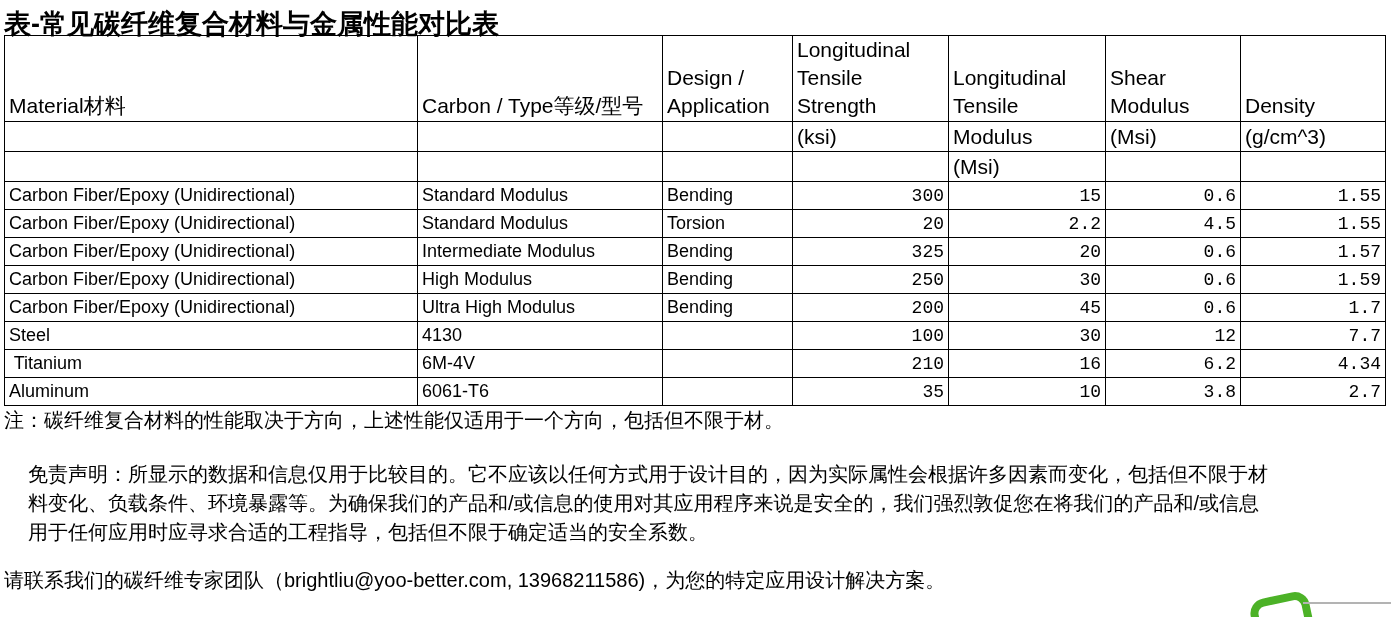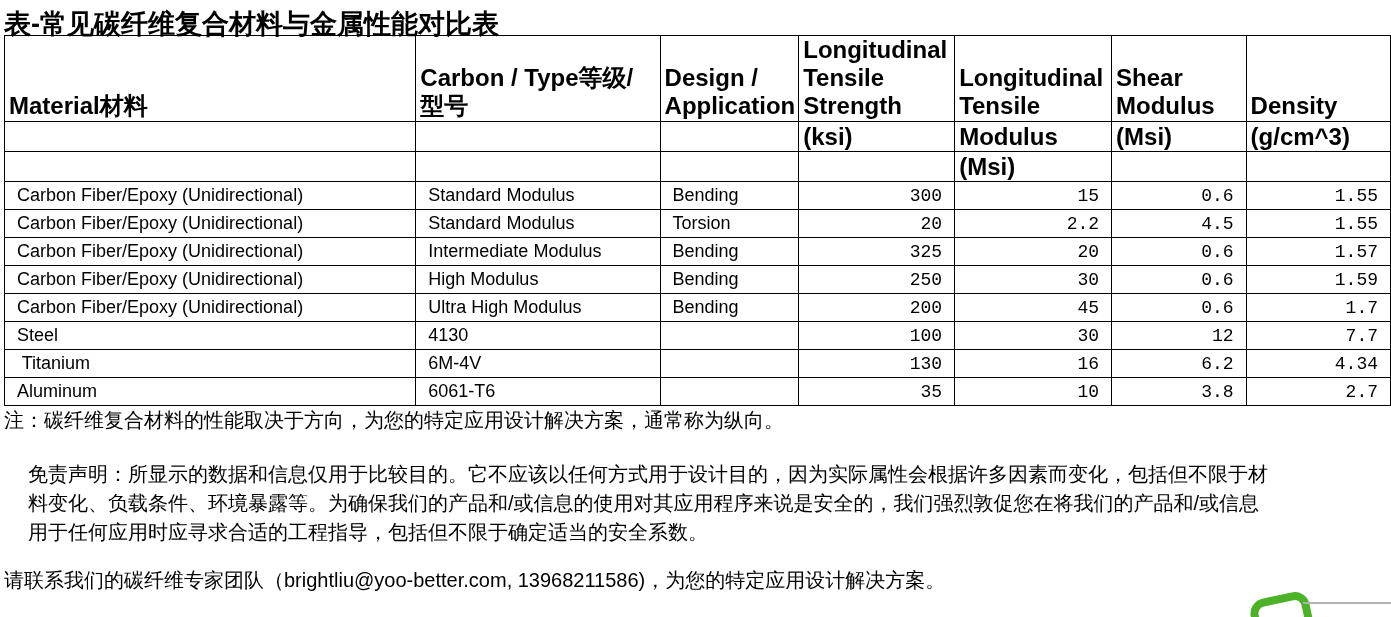--- a/index.html
+++ b/index.html
@@ -13,30 +13,30 @@
     font-size:27px; font-weight:bold; white-space:nowrap;
   }
   table.main {
     position:absolute; left:4px; top:35px;
     border-collapse:collapse; table-layout:fixed;
   }
   table.main th, table.main td {
     border:1px solid #000000; overflow:hidden; box-sizing:border-box;
   }
   table.main th {
-    font-size:24px; font-weight:bold; text-align:left;
+    font-size:21px; font-weight:normal; text-align:left;
     vertical-align:bottom; padding:0 3px 1px 4px;
     line-height:28px; white-space:pre-line;
   }
   tr.hrow-main { height:83px; }
   tr.hrow-sub  { height:30px;padding-left:12px; }
   tr.hrow-sub th { vertical-align:middle; padding-bottom:0; }
   tbody tr { height:28px; }
   table.main td {
-    font-size:18px; padding:0 12px; white-space:pre; vertical-align:middle;
+    font-size:18px; padding:0 4px; white-space:pre; vertical-align:middle;
   }
   table.main td.num { text-align:right;font-family:Liberation Mono, monospace; }
   .note, .disclaimer, .contact {
     position:absolute; left:4px; font-size:20px; line-height:29px;
     white-space:pre-line;
   }
   .note { top:406px; }
   .disclaimer { top:460px;margin-left:24px; }
   .contact { top:566px; }
   .gray-line {
@@ -148,38 +148,38 @@
         <td></td>
         <td class="num">100</td>
         <td class="num">30</td>
         <td class="num">12</td>
         <td class="num">7.7</td>
       </tr>
       <tr>
         <td> Titanium</td>
         <td>6M-4V</td>
         <td></td>
-        <td class="num">130</td>
+        <td class="num">210</td>
         <td class="num">16</td>
         <td class="num">6.2</td>
         <td class="num">4.34</td>
       </tr>
       <tr>
         <td>Aluminum</td>
         <td>6061-T6</td>
         <td></td>
         <td class="num">35</td>
         <td class="num">10</td>
         <td class="num">3.8</td>
         <td class="num">2.7</td>
       </tr>
     </tbody>
 </table>
 
-<div class="note">注：碳纤维复合材料的性能取决于方向，为您的特定应用设计解决方案，通常称为纵向。</div>
+<div class="note">注：碳纤维复合材料的性能取决于方向，上述性能仅适用于一个方向，包括但不限于材。</div>
 <div class="disclaimer">免责声明：所显示的数据和信息仅用于比较目的。它不应该以任何方式用于设计目的，因为实际属性会根据许多因素而变化，包括但不限于材
 料变化、负载条件、环境暴露等。为确保我们的产品和/或信息的使用对其应用程序来说是安全的，我们强烈敦促您在将我们的产品和/或信息
 用于任何应用时应寻求合适的工程指导，包括但不限于确定适当的安全系数。</div>
 <div class="contact">请联系我们的碳纤维专家团队（brightliu@yoo-better.com, 13968211586)，为您的特定应用设计解决方案。</div>
 
 <svg class="logo" viewBox="0 0 64 25" xmlns="http://www.w3.org/2000/svg">
   <rect id="logo-rect" x="6" y="7" width="52" height="40" rx="11" fill="none" stroke="#4cb227" stroke-width="8" transform="rotate(-12 32 27)"></rect>
 </svg>
 <div class="gray-line" style="background: rgb(179, 179, 179);"></div>
 

